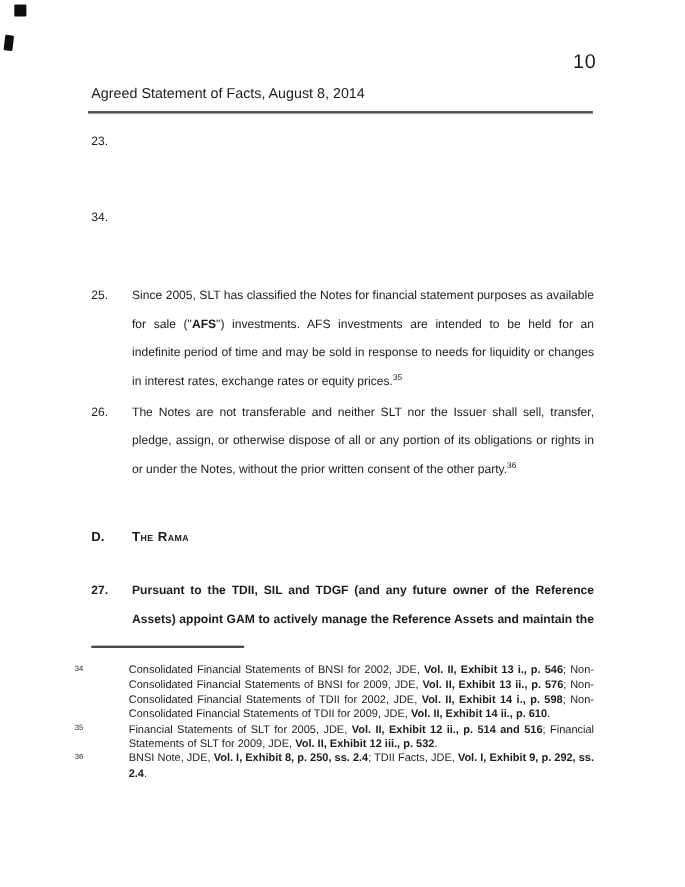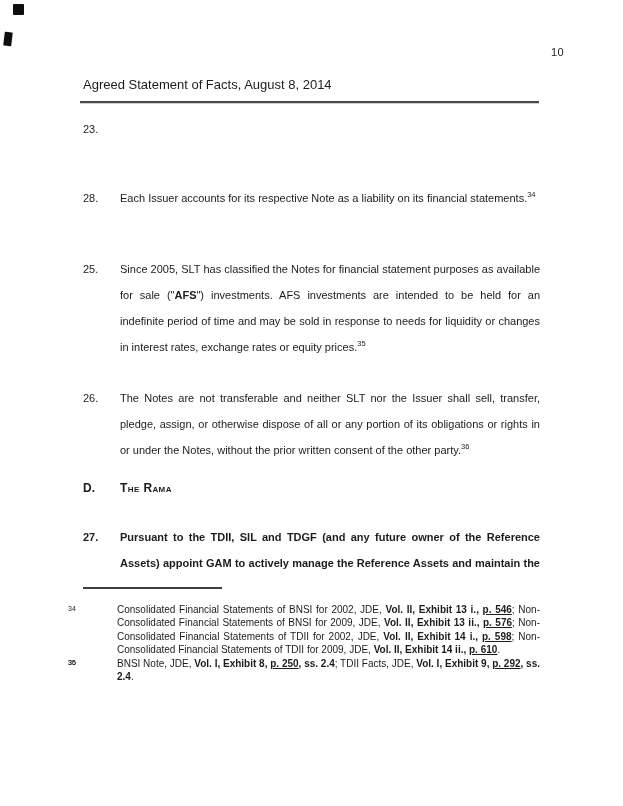--- a/index.html
+++ b/index.html
@@ -11,22 +11,22 @@
     position: relative;
     overflow: hidden;
   }
   .page { position: absolute; inset: 0; background: #fff; }
 
   .artifact { position: absolute; background: #0e0e0e; }
   .artifact-1 { left: 13px; top: 4px; width: 11px; height: 11px; border-radius: 1px; }
   .artifact-2 { left: 4px; top: 32px; width: 8px; height: 14px; transform: rotate(7deg); border-radius: 1px; }
 
   .page-number {
-    position: absolute; top: 46px; left: 551px;
-    font-size: 11px; letter-spacing: 0.5px; text-align: center;
+    position: absolute; top: 46px; left: 521px;
+    font-size: 18px; letter-spacing: 0.5px; text-align: center;
   }
   .doc-header {
     position: absolute; top: 77px; left: 83px;
     font-size: 13px;
   }
   .header-rule {
     position: absolute; top: 101px; left: 80px; width: 459px; height: 2px;
     background: #4a4a4a;
     box-shadow: 0 1px 0 rgba(120,120,120,.35);
   }
@@ -35,21 +35,21 @@
     position: absolute; left: 83px; width: 457px;
     padding-left: 37px;
     font-size: 11px; line-height: 26px;
     text-align: justify;
   }
   .para .num { position: absolute; left: 0; top: 0; }
   .para sup { font-size: 7.5px; line-height: 0; vertical-align: 5px; letter-spacing: 0; }
   .p23 { top: 116px; }
   .p24 { top: 185px; }
   .p25 { top: 256px; }
-  .p26 { top: 385px; }
+  .p26 { top: 362px; }
   .p27 { top: 524px; text-align-last: justify; font-weight: bold; }
 
   .section-heading {
     position: absolute; left: 83px; top: 481px; width: 457px;
     padding-left: 37px;
     font-size: 12px; font-weight: bold;
   }
   .section-heading .letter { position: absolute; left: 0; top: 0; }
   .section-heading .title {
     font-variant: small-caps;
@@ -65,42 +65,41 @@
     position: relative;
     padding-left: 34px;
     font-size: 10px; line-height: 13.4px;
     text-align: justify;
   }
   .footnote .fnum {
     position: absolute; left: -15px; top: -1px;
     font-size: 7px;
   }
   b { font-weight: bold; }
-  .u { text-decoration: underline; }
+  .u { }
 </style>
 </head>
 <body>
 
 <div class="page">
 
   <div class="artifact artifact-1"></div>
   <div class="artifact artifact-2"></div>
 
   <div class="page-number">10</div>
 
   <div class="doc-header">Agreed Statement of Facts, August 8, 2014</div>
   <div class="header-rule"></div>
 
   <div class="para p23">
     <span class="num">23.</span>
   </div>
 
   <div class="para p24">
-    <span class="num">28.</span>
-    <span><span>Each Issuer accounts for its respective Note as a liability on its financial statements.</span><sup>34</sup></span>
+    <span class="num">34.</span>
   </div>
 
   <div class="para p25">
     <span class="num">25.</span>
     <span><span>Since 2005, SLT has classified the Notes for financial statement purposes as available for sale ("</span><b>AFS</b><span>") investments. AFS investments are intended to be held for an indefinite period of time and may be sold in response to needs for liquidity or changes in interest rates, exchange rates or equity prices.</span><sup>35</sup></span>
   </div>
 
   <div class="para p26">
     <span class="num">26.</span>
     <span><span>The Notes are not transferable and neither SLT nor the Issuer shall sell, transfer, pledge, assign, or otherwise dispose of all or any portion of its obligations or rights in or under the Notes, without the prior written consent of the other party.</span><sup>36</sup></span>
@@ -118,20 +117,21 @@
 
   <div class="footnote-sep"></div>
 
   <div class="footnotes">
     <div class="footnote">
       <span class="fnum">34</span>
       <span><span>Consolidated Financial Statements of BNSI for 2002, JDE, </span><b>Vol. II, Exhibit 13 i., </b><b class="u">p. 546</b><span>; Non-Consolidated Financial Statements of BNSI for 2009, JDE, </span><b>Vol. II, Exhibit 13 ii., </b><b class="u">p. 576</b><span>; Non-Consolidated Financial Statements of TDII for 2002, JDE, </span><b>Vol. II, Exhibit 14 i., </b><b class="u">p. 598</b><span>; Non-Consolidated Financial Statements of TDII for 2009, JDE, </span><b>Vol. II, Exhibit 14 ii., </b><b class="u">p. 610</b><span>.</span></span>
     </div>
     <div class="footnote">
       <span class="fnum">35</span>
+      <span><span>Financial Statements of SLT for 2005, JDE, </span><b>Vol. II, Exhibit 12 ii., </b><b class="u">p. 514</b><b> and </b><b class="u">516</b><span>; Financial Statements of SLT for 2009, JDE, </span><b>Vol. II, Exhibit 12 iii., </b><b class="u">p. 532</b><span>.</span></span>
     </div>
     <div class="footnote">
       <span class="fnum">36</span>
       <span><span>BNSI Note, JDE, </span><b>Vol. I, Exhibit 8, </b><b class="u">p. 250</b><b>, ss. 2.4</b><span>; TDII Facts, JDE, </span><b>Vol. I, Exhibit 9, </b><b class="u">p. 292</b><b>, ss. 2.4</b><span>.</span></span>
     </div>
   </div>
 
 </div>
 
 </body></html>

